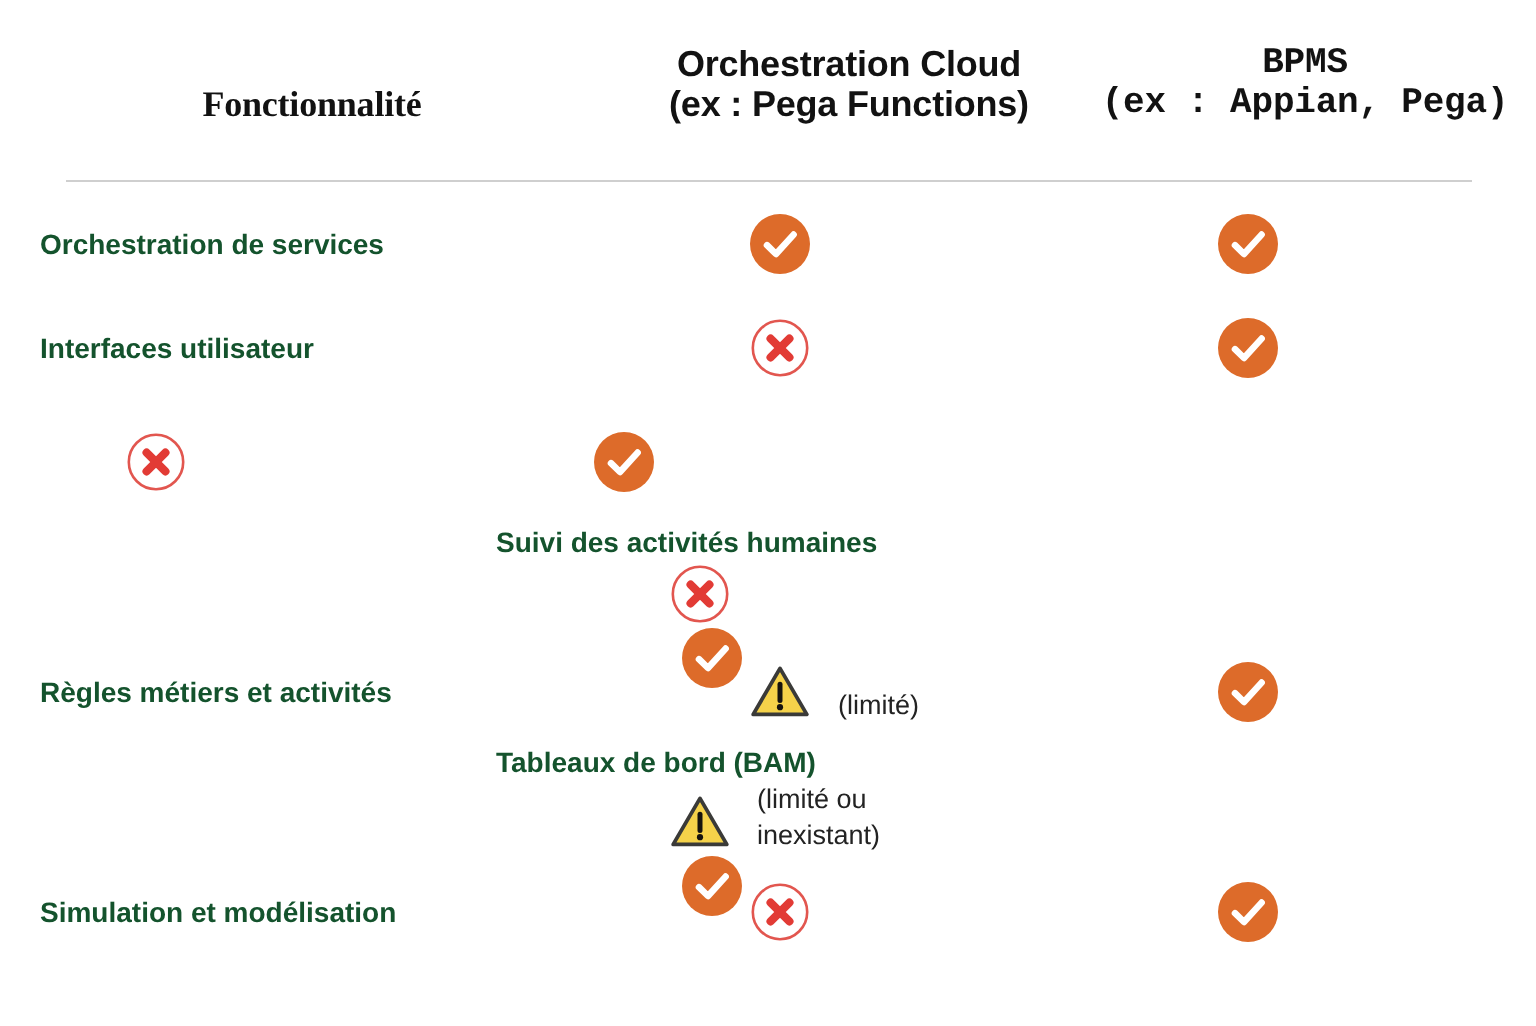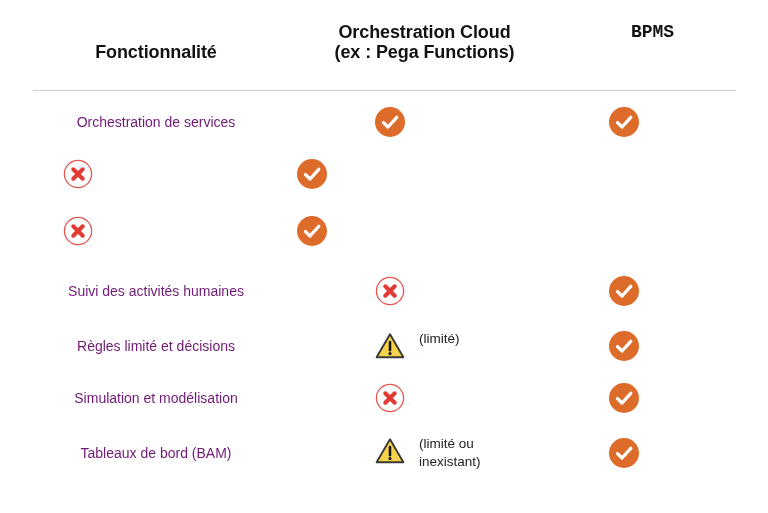--- a/index.html
+++ b/index.html
@@ -41,20 +41,21 @@
     font-weight: bold;
     font-size: 18px;
     line-height: 20px;
     color: #121212;
     letter-spacing: -0.1px;
   }
   .head-cell .line2 { display: block; }
 
   .head-feature {
     padding-top: 20px;
+    font-family: Liberation Serif, serif;
   }
 
   
   .divider {
     position: absolute;
     left: 33px;
     top: 90px;
     width: 703px;
     height: 1px;
     background: #cfcfcf;
@@ -66,36 +67,37 @@
     left: 0;
     top: 96px;
     width: 768px;
   }
   .row {
     display: flex;
     align-items: center;
     width: 768px;
   }
   .row-h52 { height: 52px; }
-  .row-h58 { height: 58px; }
+  .row-h58 { height: 58px; flex-direction: column; }
   .row-h62 { height: 62px; }
 
   .cell-feature {
     width: 312px;
-    text-align: center;
+    text-align: left;
     font-size: 14px;
     line-height: 19px;
-    color: #701a75;
+    color: #14532d;
     padding: 0 20px;
     box-sizing: border-box;
+    font-weight: bold;
   }
   .cell-mark {
     width: 225px;
     display: flex;
-    align-items: flex-start;
+    align-items: flex-end;
     justify-content: flex-start;
     padding-left: 62px;
     box-sizing: border-box;
   }
   .cell-mark-bpms {
     width: 231px;
     display: flex;
     align-items: center;
     justify-content: flex-start;
     padding-left: 71px;
@@ -126,20 +128,21 @@
   <div class="table-header">
     <div class="col-feature head-cell head-feature">Fonctionnalité</div>
 
     <div class="col-orch head-cell">
       <span>Orchestration Cloud</span>
       <span class="line2">(ex : Pega Functions)</span>
     </div>
 
     <div class="col-bpms head-cell">
       <span>BPMS</span>
+      <span class="line2">(ex : Appian, Pega)</span>
     </div>
   </div>
 
   <div class="divider"></div>
 
   <div class="rows">
 
     <div class="row row-h52">
       <div class="cell-feature">Orchestration de services</div>
       <div class="cell-mark">
@@ -156,20 +159,21 @@
           <svg width="32" height="32" viewBox="0 0 32 32">
               <circle cx="16" cy="16" r="15" fill="#DD6B2A"></circle>
               <path d="M9.5 16.6 L14 21 L22.8 11.3" fill="none" stroke="#ffffff" stroke-width="3.3" stroke-linecap="round" stroke-linejoin="round"></path>
             </svg>
         </span>
         <span class="note"></span>
       </div>
     </div>
 
     <div class="row row-h52">
+      <div class="cell-feature">Interfaces utilisateur</div>
       <div class="cell-mark">
         <span class="icon-wrap">
           <svg width="32" height="32" viewBox="0 0 32 32">
               <circle cx="16" cy="16" r="13.6" fill="none" stroke="#E2564F" stroke-width="1.3"></circle>
               <path d="M11.3 11.3 L20.7 20.7 M20.7 11.3 L11.3 20.7" stroke="#E23B35" stroke-width="4.1" stroke-linecap="round"></path>
             </svg>
         </span>
         <span class="note"></span>
       </div>
       <div class="cell-mark-bpms">
@@ -220,21 +224,21 @@
           <svg width="32" height="32" viewBox="0 0 32 32">
               <circle cx="16" cy="16" r="15" fill="#DD6B2A"></circle>
               <path d="M9.5 16.6 L14 21 L22.8 11.3" fill="none" stroke="#ffffff" stroke-width="3.3" stroke-linecap="round" stroke-linejoin="round"></path>
             </svg>
         </span>
         <span class="note"></span>
       </div>
     </div>
 
     <div class="row row-h52">
-      <div class="cell-feature">Règles limité et décisions</div>
+      <div class="cell-feature">Règles métiers et activités</div>
       <div class="cell-mark">
         <span class="icon-wrap">
           <svg width="32" height="32" viewBox="0 0 32 32">
               <path d="M16 4.2 L29.4 27.2 L2.6 27.2 Z" fill="#F5D24A" stroke="#3A3A38" stroke-width="1.9" stroke-linejoin="round"></path>
               <path d="M16 12.1 L16 20.3" stroke="#15130E" stroke-width="2.5" stroke-linecap="round"></path>
               <circle cx="16" cy="23.6" r="1.55" fill="#15130E"></circle>
             </svg>
         </span>
         <span class="note">(limité)</span>
       </div>
@@ -242,42 +246,20 @@
         <span class="icon-wrap">
           <svg width="32" height="32" viewBox="0 0 32 32">
               <circle cx="16" cy="16" r="15" fill="#DD6B2A"></circle>
               <path d="M9.5 16.6 L14 21 L22.8 11.3" fill="none" stroke="#ffffff" stroke-width="3.3" stroke-linecap="round" stroke-linejoin="round"></path>
             </svg>
         </span>
         <span class="note"></span>
       </div>
     </div>
 
-    <div class="row row-h52">
-      <div class="cell-feature">Simulation et modélisation</div>
-      <div class="cell-mark">
-        <span class="icon-wrap">
-          <svg width="32" height="32" viewBox="0 0 32 32">
-              <circle cx="16" cy="16" r="13.6" fill="none" stroke="#E2564F" stroke-width="1.3"></circle>
-              <path d="M11.3 11.3 L20.7 20.7 M20.7 11.3 L11.3 20.7" stroke="#E23B35" stroke-width="4.1" stroke-linecap="round"></path>
-            </svg>
-        </span>
-        <span class="note"></span>
-      </div>
-      <div class="cell-mark-bpms">
-        <span class="icon-wrap">
-          <svg width="32" height="32" viewBox="0 0 32 32">
-              <circle cx="16" cy="16" r="15" fill="#DD6B2A"></circle>
-              <path d="M9.5 16.6 L14 21 L22.8 11.3" fill="none" stroke="#ffffff" stroke-width="3.3" stroke-linecap="round" stroke-linejoin="round"></path>
-            </svg>
-        </span>
-        <span class="note"></span>
-      </div>
-    </div>
-
     <div class="row row-h58">
       <div class="cell-feature">Tableaux de bord (BAM)</div>
       <div class="cell-mark">
         <span class="icon-wrap">
           <svg width="32" height="32" viewBox="0 0 32 32">
               <path d="M16 4.2 L29.4 27.2 L2.6 27.2 Z" fill="#F5D24A" stroke="#3A3A38" stroke-width="1.9" stroke-linejoin="round"></path>
               <path d="M16 12.1 L16 20.3" stroke="#15130E" stroke-width="2.5" stroke-linecap="round"></path>
               <circle cx="16" cy="23.6" r="1.55" fill="#15130E"></circle>
             </svg>
         </span>
@@ -288,14 +270,36 @@
         <span class="icon-wrap">
           <svg width="32" height="32" viewBox="0 0 32 32">
               <circle cx="16" cy="16" r="15" fill="#DD6B2A"></circle>
               <path d="M9.5 16.6 L14 21 L22.8 11.3" fill="none" stroke="#ffffff" stroke-width="3.3" stroke-linecap="round" stroke-linejoin="round"></path>
             </svg>
         </span>
         <span class="note"></span>
       </div>
     </div>
 
+    <div class="row row-h52">
+      <div class="cell-feature">Simulation et modélisation</div>
+      <div class="cell-mark">
+        <span class="icon-wrap">
+          <svg width="32" height="32" viewBox="0 0 32 32">
+              <circle cx="16" cy="16" r="13.6" fill="none" stroke="#E2564F" stroke-width="1.3"></circle>
+              <path d="M11.3 11.3 L20.7 20.7 M20.7 11.3 L11.3 20.7" stroke="#E23B35" stroke-width="4.1" stroke-linecap="round"></path>
+            </svg>
+        </span>
+        <span class="note"></span>
+      </div>
+      <div class="cell-mark-bpms">
+        <span class="icon-wrap">
+          <svg width="32" height="32" viewBox="0 0 32 32">
+              <circle cx="16" cy="16" r="15" fill="#DD6B2A"></circle>
+              <path d="M9.5 16.6 L14 21 L22.8 11.3" fill="none" stroke="#ffffff" stroke-width="3.3" stroke-linecap="round" stroke-linejoin="round"></path>
+            </svg>
+        </span>
+        <span class="note"></span>
+      </div>
+    </div>
+
   </div>
 </div>
 
 </body></html>

